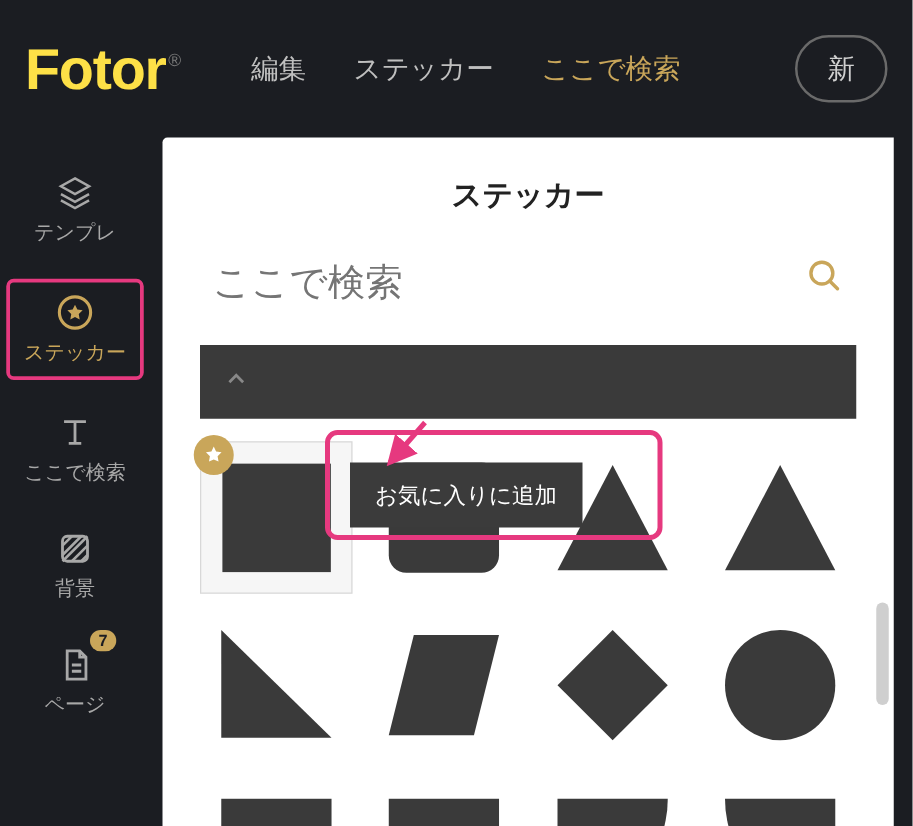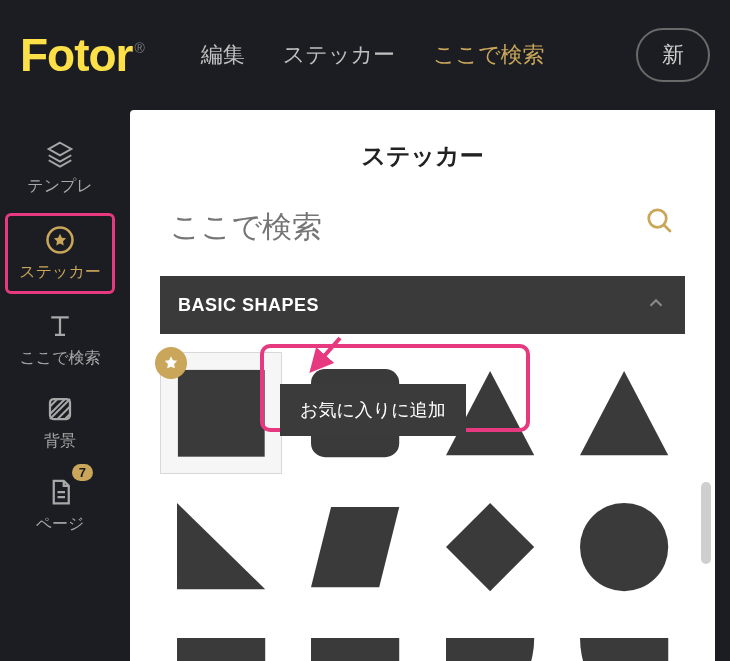--- a/index.html
+++ b/index.html
@@ -7,21 +7,21 @@
 
 .topbar { height: 110px; display: flex; align-items: center; padding: 0 20px; }
 .logo { display: flex; align-items: baseline; }
 .logo-text { font-size: 46px; font-weight: 600; color: #fde047; letter-spacing: -1px; }
 .logo-r { font-size: 14px; color: #7a7a7a; margin-left: 2px; position: relative; top: -18px; }
 .nav-items { display: flex; margin-left: 52px; gap: 30px; }
 .nav-item { font-size: 22px; color: #bfbfbf; cursor: pointer; padding: 6px 4px; }
 .nav-item.active { color: #c9a65a; }
 .new-btn { margin-left: auto; border: 2px solid #6a6a6a; border-radius: 30px; padding: 10px 24px; font-size: 22px; color: #d0d0d0; cursor: pointer; }
 
-.sidebar { position: absolute; left: 0; top: 110px; width: 120px; display: flex; flex-direction: column; align-items: center; gap: 8px; padding-top: 20px; text-align: center; }
+.sidebar { position: absolute; left: 0; top: 110px; width: 120px; display: flex; flex-direction: column; align-items: center; gap: 18px; padding-top: 20px; text-align: center; }
 .side-item { display: flex; flex-direction: column; align-items: center; gap: 6px; cursor: pointer; padding: 8px 0; width: 110px; border-radius: 6px; }
 .side-item .ico { width: 32px; height: 32px; display: flex; align-items: center; justify-content: center; color: #a8a8a8; }
 .side-item .label { font-size: 16px; color: #a8a8a8; }
 .side-item.highlighted { border: 3px solid #e6397f; }
 .side-item.highlighted .ico, .side-item.highlighted .label { color: #c9a65a; }
 .side-item .badge { position: absolute; background: #c9a65a; color: #1b1d22; font-size: 13px; font-weight: bold; border-radius: 10px; padding: 1px 7px; margin-left: 26px; margin-top: -4px; }
 .side-item.pages { position: relative; }
 .side-item.pages .badge { position: absolute; top: 0; right: 22px; }
 
 .panel { position: absolute; left: 130px; top: 110px; width: 585px; height: 551px; background: #fff; border-radius: 4px 0 0 0; overflow: hidden; }
@@ -34,21 +34,21 @@
 .cat-title { color: #fff; font-size: 18px; font-weight: 600; letter-spacing: 0.5px; }
 .cat-chev { color: #888; }
 
 .grid { margin: 18px 30px 0; display: grid; grid-template-columns: repeat(4, 1fr); gap: 12px; }
 .shape-cell { position: relative; background: transparent; aspect-ratio: 1; display: flex; align-items: center; justify-content: center; cursor: pointer; }
 .shape-cell.hovered { background: #f6f6f6; border: 1px solid #d8d8d8; }
 .shape-svg { width: 82%; height: 82%; }
 .shape-svg .fill { fill: #3a3a3a; }
 
 .fav-star { position: absolute; top: -6px; left: -6px; width: 32px; height: 32px; border-radius: 50%; background: #c9a65a; display: flex; align-items: center; justify-content: center; color: #fff; z-index: 5; }
-.tooltip-box { position: absolute; left: 280px; top: 384px; z-index: 10; }
+.tooltip-box { position: absolute; left: 280px; top: 370px; z-index: 10; }
 .tooltip { background: #3b3b3b; color: #fff; font-size: 18px; padding: 14px 20px; white-space: nowrap; }
 .callout { position: absolute; left: 260px; top: 344px; width: 270px; height: 88px; border: 4px solid #e6397f; border-radius: 10px; z-index: 9; pointer-events: none; }
 .arrow { position: absolute; left: 300px; top: 330px; z-index: 11; pointer-events: none; }
 
 .scrollbar { position: absolute; right: 4px; top: 372px; width: 10px; height: 82px; background: #cfcfcf; border-radius: 5px; }
 </style>
 </head>
 <body>
 
 <div class="topbar">
@@ -121,21 +121,20 @@
     <input class="search-input" placeholder="ここで検索" style="">
     <span class="search-icon">
       <svg viewBox="0 0 24 24" width="30" height="30">
           <circle cx="10" cy="10" r="7" fill="none" stroke="currentColor" stroke-width="2.2"></circle>
           <path stroke="currentColor" stroke-width="2.2" stroke-linecap="round" d="M15 15l5 5"></path>
         </svg>
     </span>
   </div>
 
   <div class="cat-header">
-    <span class="cat-title">BASIC SHAPES</span>
     <span class="cat-chev">
       <svg viewBox="0 0 24 24" width="22" height="22">
           <path fill="none" stroke="currentColor" stroke-width="2.4" d="M6 15l6-6 6 6"></path>
         </svg>
     </span>
   </div>
 
   <div class="grid">
     <div class="shape-cell hovered">
       <span class="fav-star">

